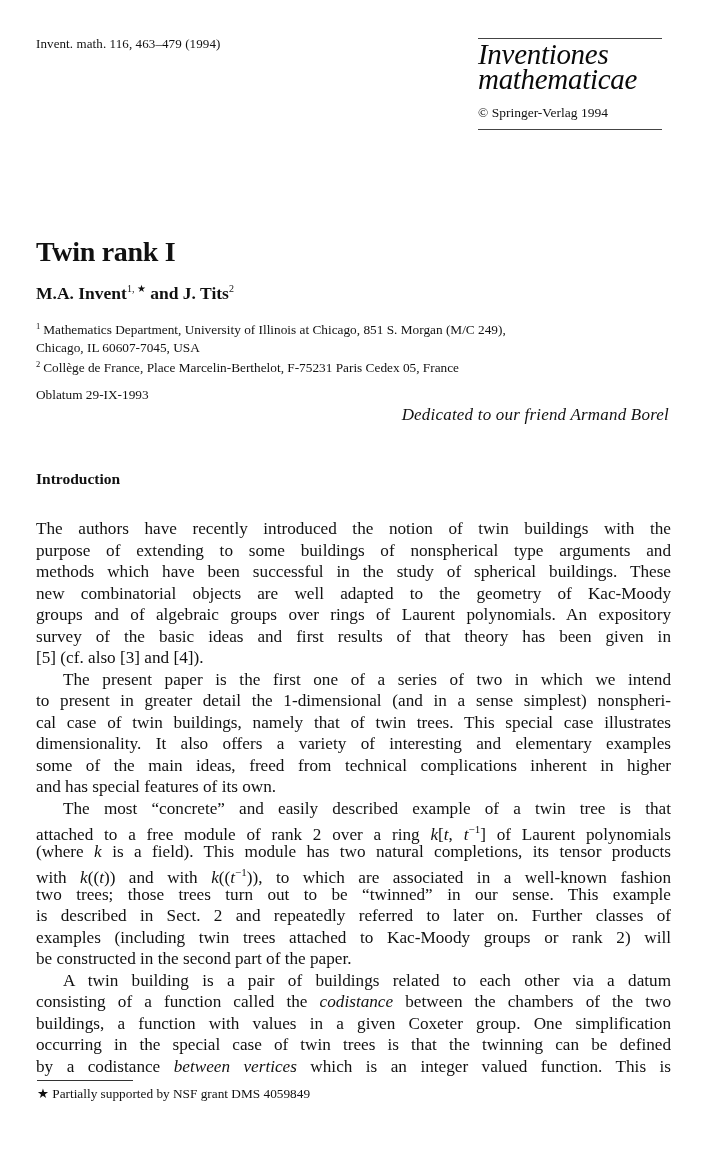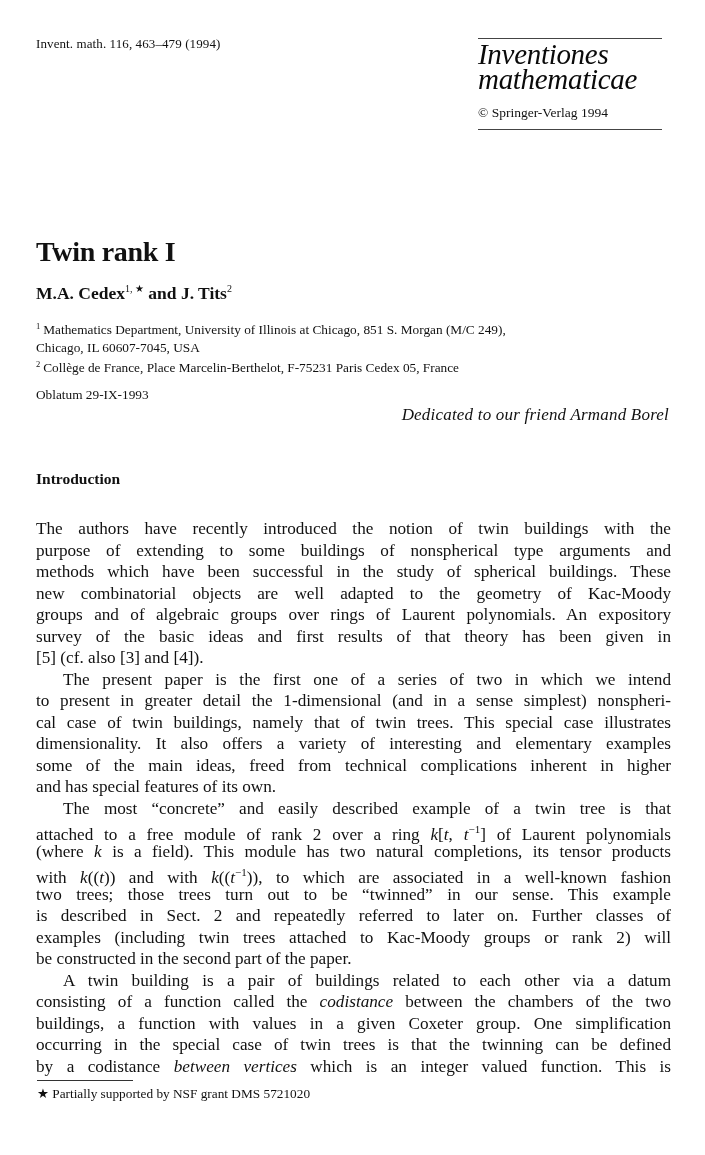--- a/index.html
+++ b/index.html
@@ -137,21 +137,21 @@
     <span>Inventiones</span>
     <span>mathematicae</span>
   </div>
   <div class="journal-copy">© Springer-Verlag 1994</div>
   <div class="journal-rule-bottom"></div>
 </div>
 
 <div class="abs title">Twin rank I</div>
 
 <div class="abs authors">
-  <span>M.A. Cedex</span><sup>1, ★</sup><span style="white-space:pre"> and </span><span>J. Tits</span><sup>2</sup>
+  <span>M.A. Invent</span><sup>1, ★</sup><span style="white-space:pre"> and </span><span>J. Tits</span><sup>2</sup>
 </div>
 
 <div class="abs affiliations">
   <span class="aff-line"><sup>1</sup><span>Mathematics Department, University of Illinois at Chicago, 851 S. Morgan (M/C 249),</span></span>
   <span class="aff-line">Chicago, IL 60607-7045, USA</span>
   <span class="aff-line"><sup>2</sup><span>Collège de France, Place Marcelin-Berthelot, F-75231 Paris Cedex 05, France</span></span>
 </div>
 
 <div class="abs received">Oblatum 29-IX-1993</div>
 
@@ -182,13 +182,13 @@
   <span class="line">examples (including twin trees attached to Kac-Moody groups or rank 2) will</span>
   <span class="line last">be constructed in the second part of the paper.</span>
   <span class="line indent">A twin building is a pair of buildings related to each other via a datum</span>
   <span class="line"><span style="white-space:pre">consisting of a function called the </span><em>codistance</em><span style="white-space:pre"> between the chambers of the two</span></span>
   <span class="line">buildings, a function with values in a given Coxeter group. One simplification</span>
   <span class="line">occurring in the special case of twin trees is that the twinning can be defined</span>
   <span class="line"><span style="white-space:pre">by a codistance </span><em>between vertices</em><span style="white-space:pre"> which is an integer valued function. This is</span></span>
 </div>
 
 <div class="abs footnote-rule"></div>
-<div class="abs footnote">★ Partially supported by NSF grant DMS 5721020</div>
+<div class="abs footnote">★ Partially supported by NSF grant DMS 4059849</div>
 
 </body></html>

